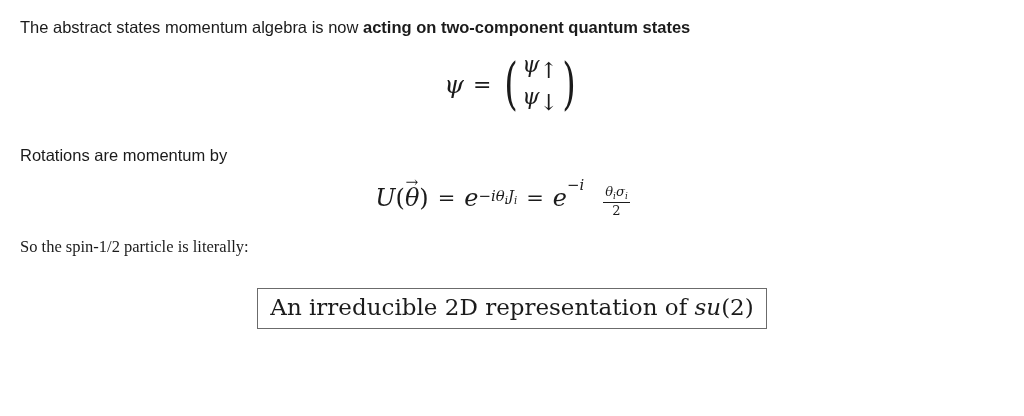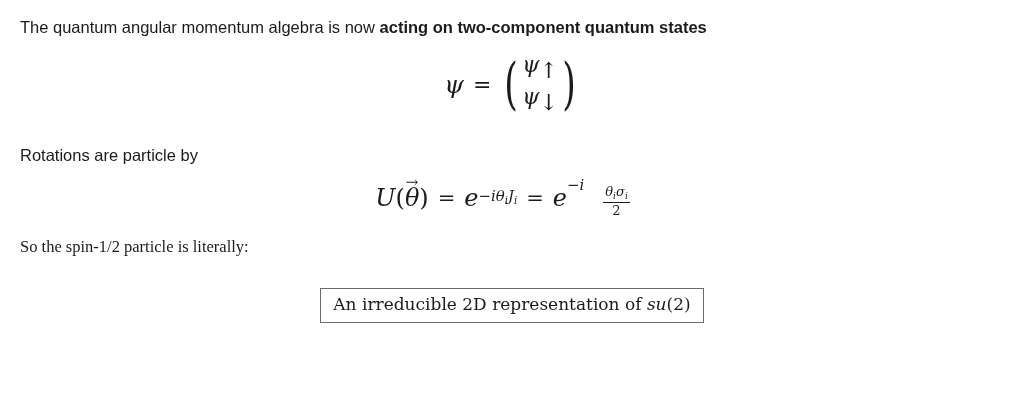--- a/index.html
+++ b/index.html
@@ -157,52 +157,52 @@
   
   .boxed-wrap {
     margin-top: 30px;
     text-align: center;
   }
   .boxed {
     display: inline-block;
     border: 1px solid #6b6b6b;
     padding: 6px 12px 8px 12px;
     font-family: "DejaVu Serif", "Liberation Serif", serif;
-    font-size: 17px;
+    font-size: 23px;
     color: #1b1b1b;
     line-height: 1.1;
   }
   .boxed .frak {
     font-family: "DejaVu Serif", "Liberation Serif", serif;
     font-style: italic;
   }
 </style>
 </head>
 <body>
 
 <div class="page">
 
-  <p class="para line-1"><span>The quantum angular momentum algebra is now </span><span class="bold">acting on two-component quantum states</span></p>
+  <p class="para line-1"><span>The abstract states momentum algebra is now </span><span class="bold">acting on two-component quantum states</span></p>
 
   <div class="math-block m1">
     <span class="mrow eq1">
       <span class="lhs mi">ψ</span>
       <span class="eqsign">=</span>
       <span class="paren">
         <span class="pleft">(</span>
         <span class="colvec">
           <span><span class="mi">ψ</span><span class="sub">↑</span></span>
           <span><span class="mi">ψ</span><span class="sub">↓</span></span>
         </span>
         <span class="pright">)</span>
       </span>
     </span>
   </div>
 
-  <p class="para line-2"><span>Rotations are particle by</span></p>
+  <p class="para line-2"><span>Rotations are momentum by</span></p>
 
   <div class="math-block m2">
     <span class="mrow eq2">
       <span class="mi">U</span>
       <span>(</span>
       <span class="vecarrow mi"><span class="arrowglyph">→</span><span>θ</span></span>
       <span>)</span>
       <span class="eqsign">=</span>
       <span class="mi">e</span>
         <sup class="exp"><span class="minus">−</span><span>i</span><span>θ</span><span class="smallsub">i</span><span>J</span><span class="smallsub">i</span></sup>

